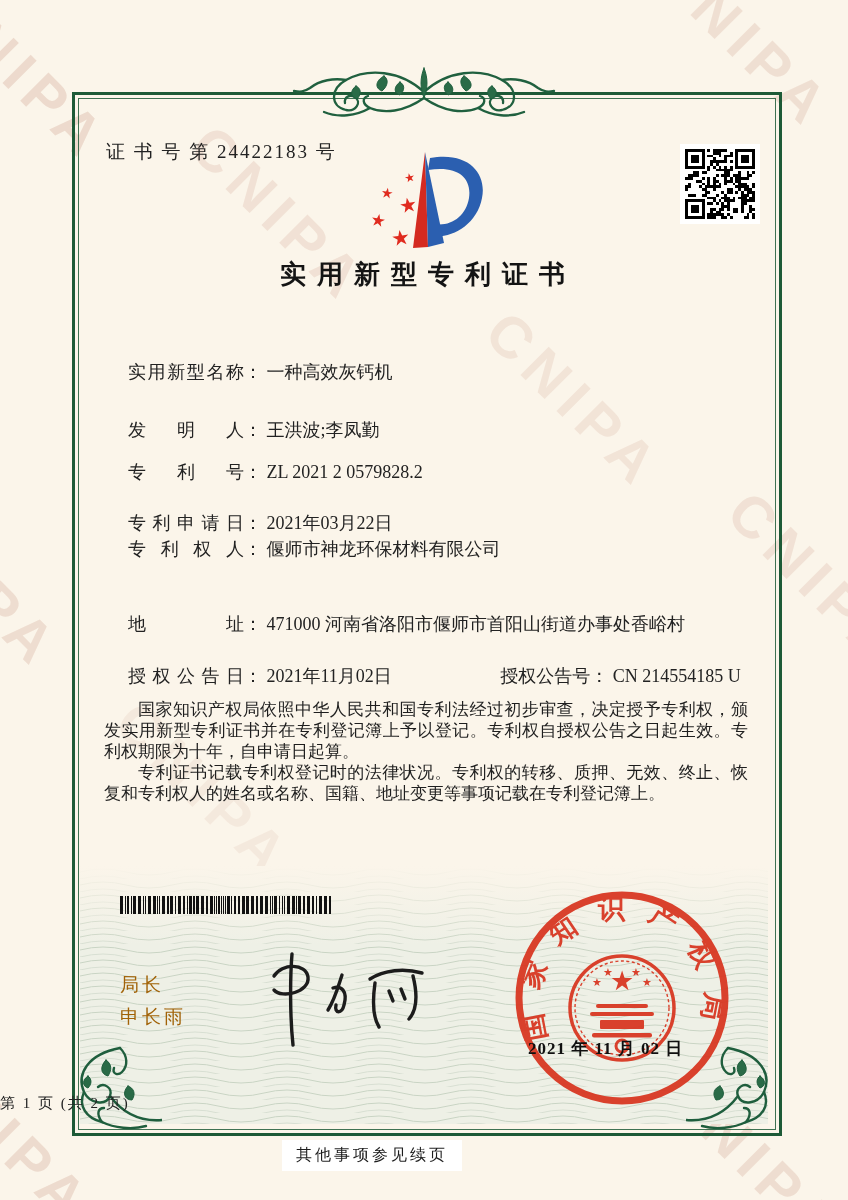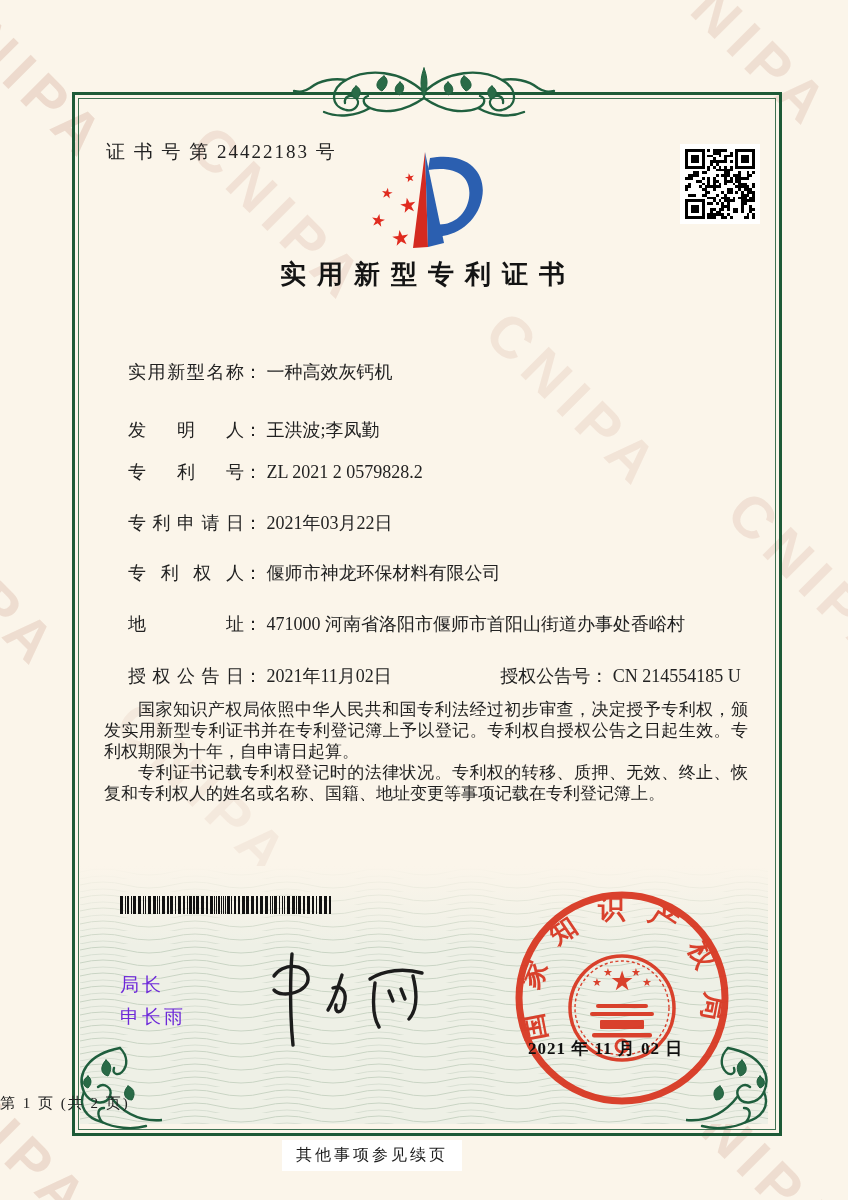--- a/index.html
+++ b/index.html
@@ -25,21 +25,21 @@
   .title{position:absolute;left:4px;top:257px;width:848px;text-align:center;
          font-size:26px;font-weight:700;letter-spacing:11px;color:#141414;z-index:20;}
   .row{position:absolute;left:116px;font-size:18px;z-index:20;white-space:nowrap;}
   .flabel{display:inline-block;width:116px;text-align:justify;text-align-last:justify;margin-left:12px;}
   .pair2{margin-left:104px;}
   .paras{position:absolute;left:104px;top:699px;width:644px;font-size:17px;
          line-height:21px;text-align:justify;z-index:20;color:#1e1e1e;}
   .paras p{margin:0;text-indent:2em;}
   .barcode{position:absolute;left:120px;top:896px;width:214px;height:18px;z-index:20;}
   .sig-label{position:absolute;left:120px;font-size:19px;letter-spacing:3px;z-index:20;
-         font-family:"Liberation Sans","DejaVu Sans",sans-serif;color:#6d28d9;}
+         font-family:"Liberation Sans","DejaVu Sans",sans-serif;color:#a16207;}
   .sig-svg{position:absolute;left:262px;top:948px;z-index:21;}
   .seal{position:absolute;left:510px;top:886px;z-index:30;}
   .sealdate{position:absolute;left:528px;top:1037px;width:150px;font-size:17px;
          font-weight:bold;letter-spacing:1px;color:#101010;z-index:31;white-space:nowrap;text-align:center;}
   .pagenum{position:absolute;left:0;top:1094px;width:848px;text-align:left;
          font-size:15px;letter-spacing:2px;z-index:20;color:#222;}
   .contbox{position:absolute;left:0;top:1140px;width:744px;text-align:center;z-index:20;}
   .contbox span{display:inline-block;background:#ffffff;padding:5px 14px;
          font-size:16px;letter-spacing:3px;color:#1d1d1d;}
   .logo{position:absolute;left:366px;top:146px;z-index:20;}
@@ -372,21 +372,21 @@
   <span>王洪波;李凤勤</span>
 </div>
 <div class="row" style="top:460px">
   <span class="flabel">专利号</span><span>：</span>
   <span>ZL 2021 2 0579828.2</span>
 </div>
 <div class="row" style="top:511px">
   <span class="flabel">专利申请日</span><span>：</span>
   <span>2021年03月22日</span>
 </div>
-<div class="row" style="top:561px">
+<div class="row" style="top:537px">
   <span class="flabel">专利权人</span><span>：</span>
   <span>偃师市神龙环保材料有限公司</span>
 </div>
 <div class="row" style="top:612px">
   <span class="flabel">地址</span><span>：</span>
   <span>471000 河南省洛阳市偃师市首阳山街道办事处香峪村</span>
 </div>
 <div class="row" style="top:664px">
   <span class="flabel">授权公告日</span><span>：</span>
   <span>2021年11月02日</span>

